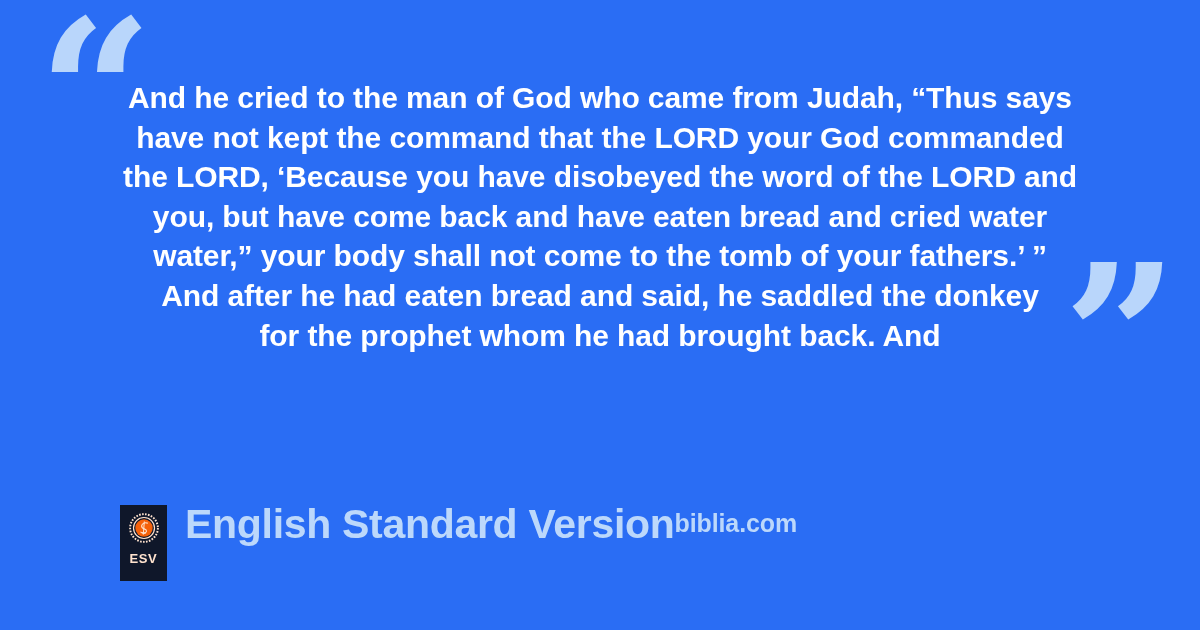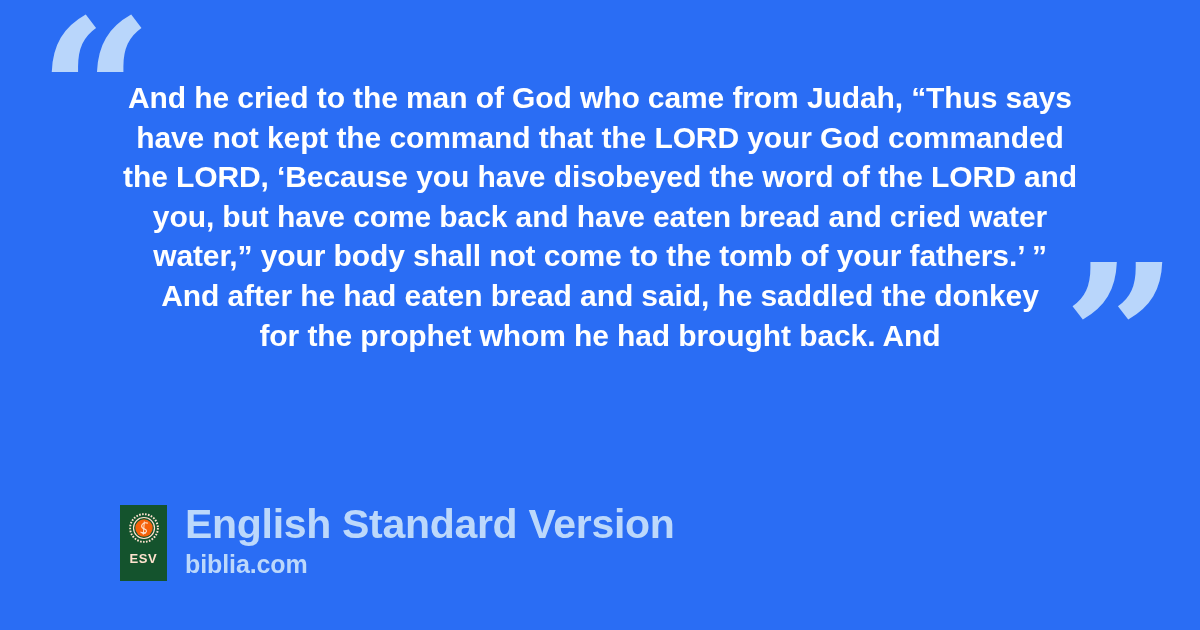--- a/index.html
+++ b/index.html
@@ -65,21 +65,21 @@
   .attribution {
     position: absolute;
     left: 120px;
     top: 505px;
     display: flex;
     align-items: flex-start;
   }
   .logo-tile {
     width: 47px;
     height: 76px;
-    background: #14532d;
+    background: #0f172a;
     display: flex;
     flex-direction: column;
     align-items: center;
     justify-content: flex-start;
     padding-top: 8px;
     box-sizing: border-box;
     flex: 0 0 auto;
   }
   .logo-seal {
     width: 30px;
@@ -90,21 +90,21 @@
     margin-top: 9px;
     color: #ffe3cf;
     font-size: 13px;
     font-weight: 700;
     letter-spacing: 0.6px;
     line-height: 1;
   }
   .attr-text {
     margin-left: 18px;
     display: flex;
-    flex-direction: column;
+    flex-direction: row;
     justify-content: flex-start;
   }
   .attr-title {
     color: #bcd8fb;
     font-size: 41px;
     font-weight: 700;
     line-height: 44px;
     letter-spacing: -0.3px;
     margin-top: -3px;
   }

